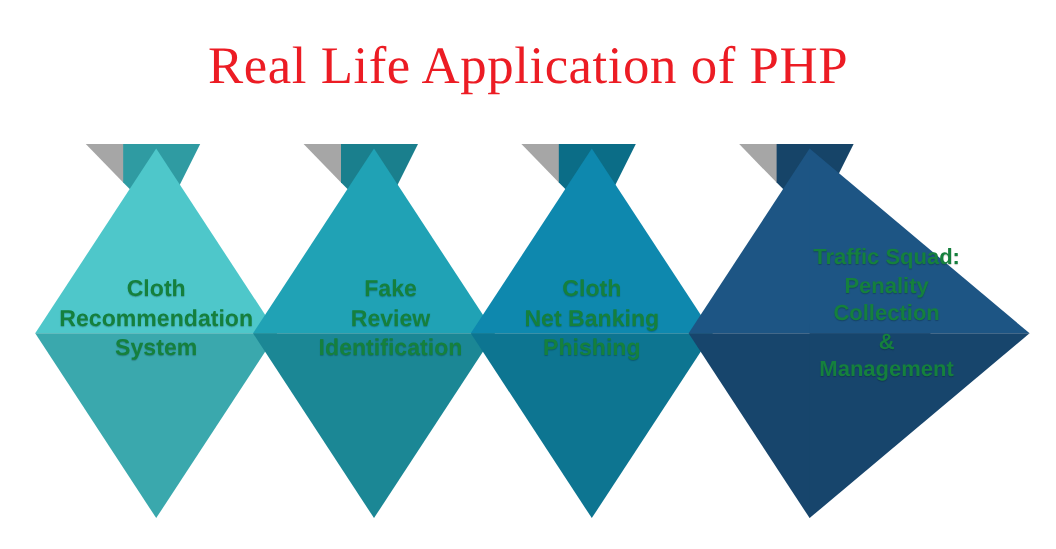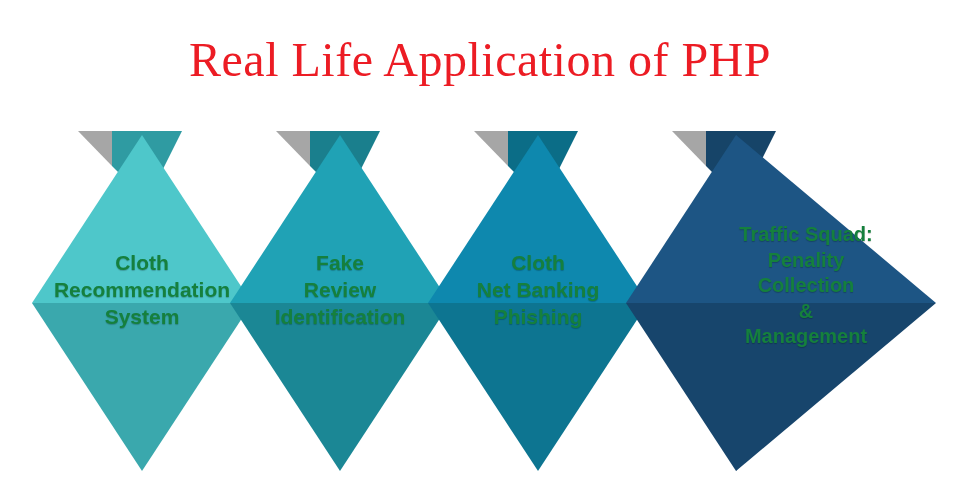--- a/index.html
+++ b/index.html
@@ -99,21 +99,21 @@
       <polygon points="736,135 936,303 736,303" fill="#1d5584"></polygon>
       <polygon points="736,303 936,303 736,471" fill="#17456c"></polygon>
     </g>
 
   </svg>
 
   <div class="node-label n0" style="left:22px; top:250px; width:240px;">Cloth
 Recommendation
 System</div>
 
-  <div class="node-label n1" style="left:225px; top:250px; width:230px;">Fake
+  <div class="node-label n1" style="left:240px; top:250px; width:230px;">Fake
 Review
 Identification</div>
 
   <div class="node-label n2" style="left:423px; top:250px; width:230px;">Cloth
 Net Banking
 Phishing</div>
 
   <div class="node-label n3" style="left:676px; top:222px; width:260px;">Traffic Squad:
 Penality
 Collection

